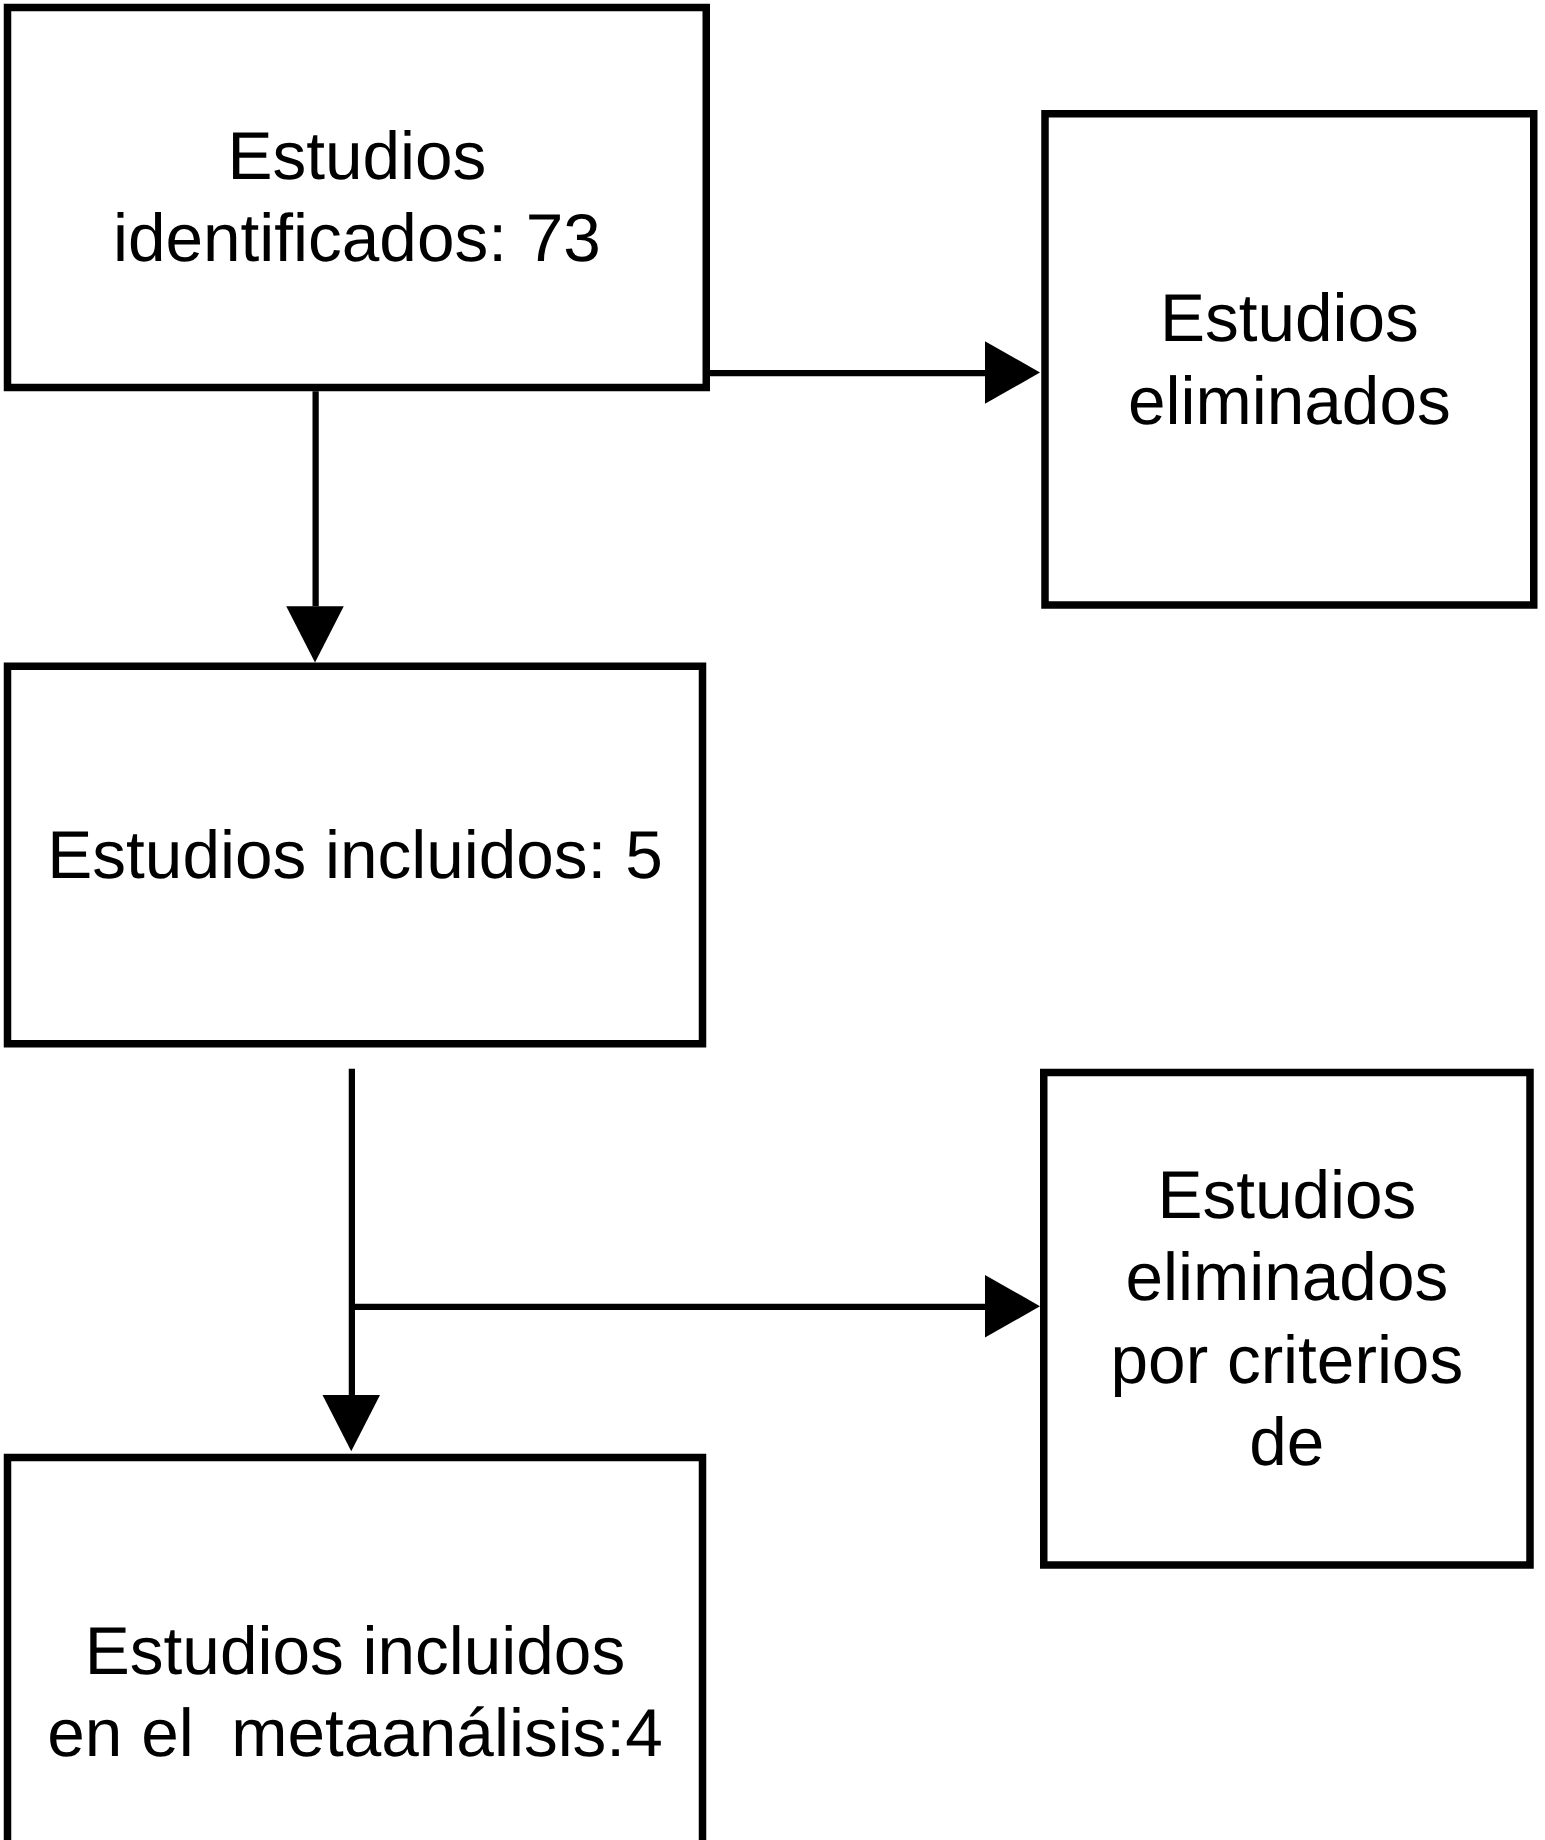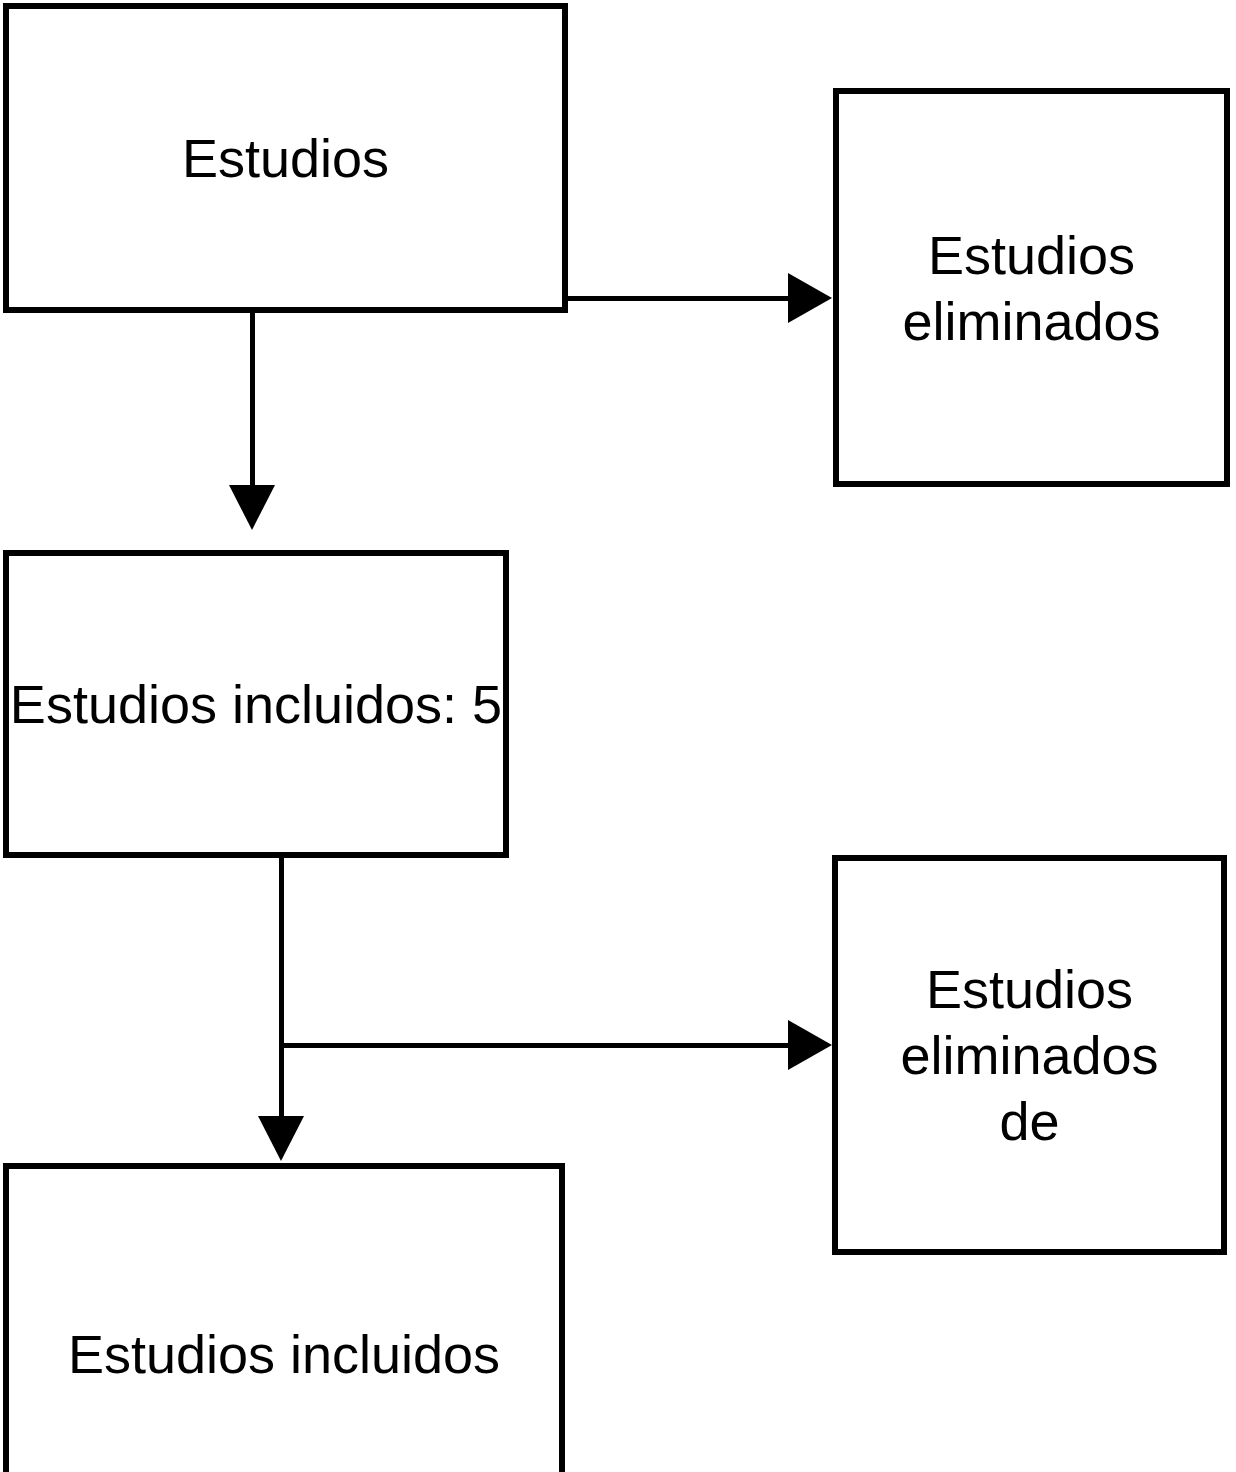--- a/index.html
+++ b/index.html
@@ -49,60 +49,63 @@
   }
   .head-right {
     border-top: 25px solid transparent;
     border-bottom: 25px solid transparent;
     border-left: 44px solid #000000;
   }
 
   
   #node-identificados { left: 3px;   top: 3px;    width: 565px; height: 310px; }
   #node-eliminados-abstract { left: 833px; top: 88px;   width: 397px; height: 399px; }
-  #node-incluidos    { left: 3px;   top: 550px;  width: 506px; height: 308px; }
+  #node-incluidos    { left: 3px;   top: 530px;  width: 562px; height: 308px; }
   #node-eliminados-criterios { left: 832px; top: 855px;  width: 395px; height: 400px; }
   #node-metaanalisis { left: 3px;   top: 1163px; width: 562px; height: 382px; }
 
   
   #edge-v1      { left: 250px; top: 313px;  width: 5px;   height: 172px; }
   #head-v1      { left: 229px; top: 485px; }
   #edge-h1      { left: 568px; top: 296px;  width: 220px; height: 5px; }
   #head-h1      { left: 788px; top: 273px; }
   #edge-v2      { left: 279px; top: 855px;  width: 5px;   height: 261px; }
   #head-v2      { left: 258px; top: 1116px; }
   #edge-h2      { left: 281px; top: 1043px; width: 507px; height: 5px; }
   #head-h2      { left: 788px; top: 1020px; }
 </style>
 </head>
 <body>
 
 <div id="canvas">
 
   <div class="node" id="node-identificados">
     <span class="line-text">Estudios</span>
+    <span class="line-text">identificados: 73</span>
   </div>
 
   <div class="node" id="node-eliminados-abstract">
     <span class="line-text">Estudios</span>
     <span class="line-text">eliminados</span>
   </div>
 
   <div class="node" id="node-incluidos">
     <span class="line-text">Estudios incluidos: 5</span>
   </div>
 
   <div class="node" id="node-eliminados-criterios">
     <span class="line-text">Estudios</span>
     <span class="line-text">eliminados</span>
+    <span class="line-text">por criterios</span>
     <span class="line-text">de</span>
   </div>
 
   <div class="node" id="node-metaanalisis">
     <span class="line-text">Estudios incluidos</span>
+    <span class="line-text">en el  metaanálisis:4</span>
   </div>
 
   <div class="edge" id="edge-v1"></div>
   <div class="head head-down" id="head-v1"></div>
 
   <div class="edge" id="edge-h1"></div>
   <div class="head head-right" id="head-h1"></div>
 
   <div class="edge" id="edge-v2"></div>
   <div class="head head-down" id="head-v2"></div>

